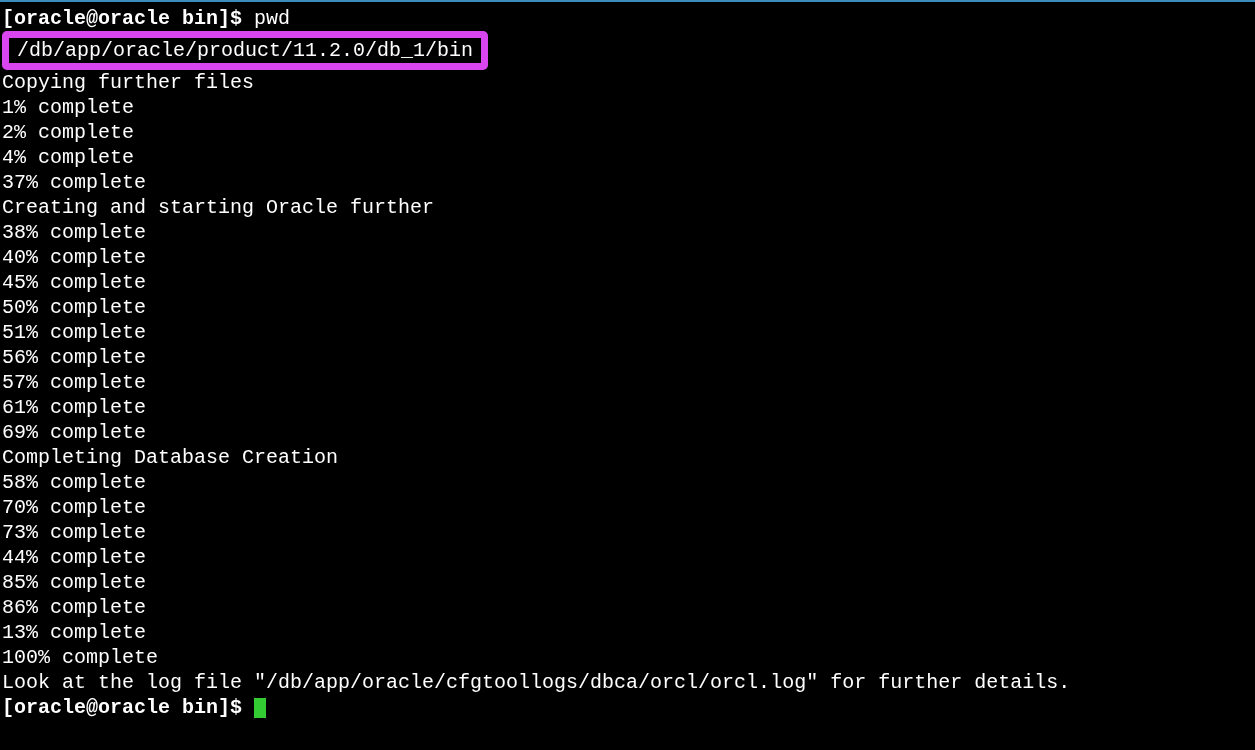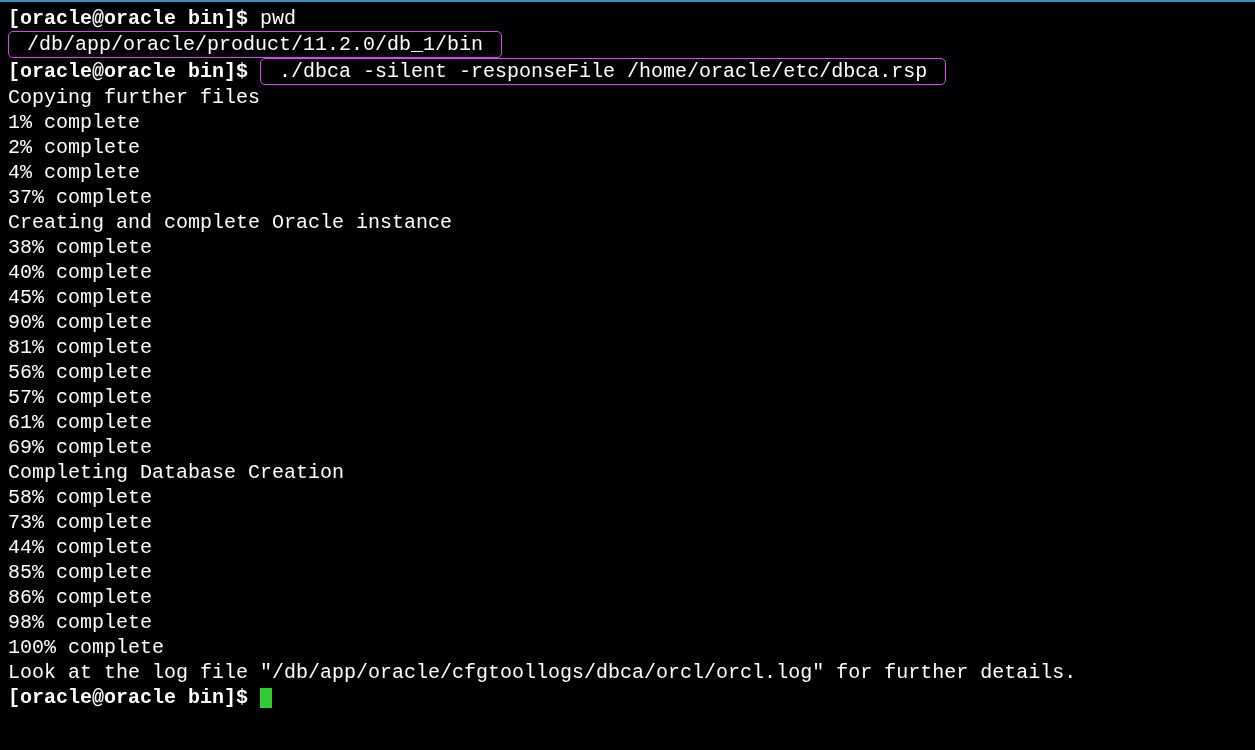--- a/index.html
+++ b/index.html
@@ -15,66 +15,65 @@
       height: 750px;
       overflow: hidden;
       box-sizing: border-box;
     }
     .terminal {
       padding: 4px 2px;
     }
     .line {
       white-space: pre;
       display: block;
-      margin-left: 6px;
     }
     .red-box {
-      border: 1px solid #d946ef;
+      border: 7px solid #d946ef;
       border-radius: 5px;
-      padding: 0 18px;
+      padding: 0 8px;
       display: inline-block;
     }
     .cursor {
       display: inline-block;
       width: 12px;
       height: 20px;
       background-color: #33cc33;
       vertical-align: middle;
     }
     .bold {
       font-weight: bold;
     }
   </style>
 </head>
 <body>
 
 <div class="terminal">
   <div class="line"><span class="bold">[oracle@oracle bin]$ </span><span>pwd</span></div>
   <div class="line"><span class="red-box">/db/app/oracle/product/11.2.0/db_1/bin</span></div>
-  <div class="line"><span class="bold">[oracle@oracle bin]$ </span><span class="red-box">./dbca -silent -responseFile /home/oracle/etc/dbca.rsp</span></div>
   <div id="output-lines">
       <div class="line">Copying further files</div>
       <div class="line">1% complete</div>
       <div class="line">2% complete</div>
       <div class="line">4% complete</div>
       <div class="line">37% complete</div>
-      <div class="line">Creating and complete Oracle instance</div>
+      <div class="line">Creating and starting Oracle further</div>
       <div class="line">38% complete</div>
       <div class="line">40% complete</div>
       <div class="line">45% complete</div>
-      <div class="line">90% complete</div>
-      <div class="line">81% complete</div>
+      <div class="line">50% complete</div>
+      <div class="line">51% complete</div>
       <div class="line">56% complete</div>
       <div class="line">57% complete</div>
       <div class="line">61% complete</div>
       <div class="line">69% complete</div>
       <div class="line">Completing Database Creation</div>
       <div class="line">58% complete</div>
+      <div class="line">70% complete</div>
       <div class="line">73% complete</div>
       <div class="line">44% complete</div>
       <div class="line">85% complete</div>
       <div class="line">86% complete</div>
-      <div class="line">98% complete</div>
+      <div class="line">13% complete</div>
       <div class="line">100% complete</div>
       <div class="line">Look at the log file "/db/app/oracle/cfgtoollogs/dbca/orcl/orcl.log" for further details.</div>
     </div>
   <div class="line"><span class="bold">[oracle@oracle bin]$ </span><span class="cursor"></span></div>
 </div>
 
 </body></html>

